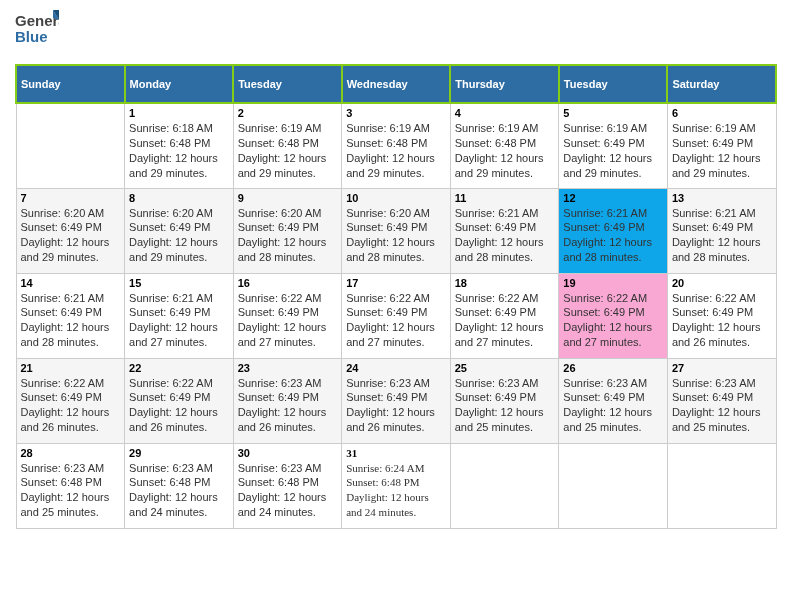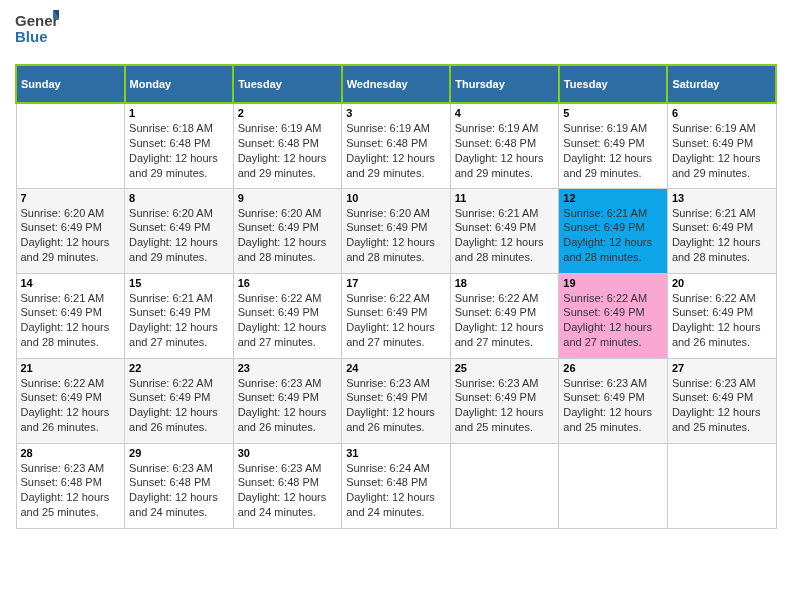--- a/index.html
+++ b/index.html
@@ -389,21 +389,21 @@
           </td>
           <td style="background-color: rgb(255, 255, 255);">
             <span class="day-num">30</span>
             <div class="day-info">
               <div>Sunrise: 6:23 AM</div>
               <div>Sunset: 6:48 PM</div>
               <div>Daylight: 12 hours</div>
               <div>and 24 minutes.</div>
             </div>
           </td>
-          <td style="background-color: rgb(255, 255, 255);">
+          <td style="background-color: rgb(255, 255, 255); font-family: Liberation Serif, serif;">
             <span class="day-num">31</span>
             <div class="day-info">
               <div>Sunrise: 6:24 AM</div>
               <div>Sunset: 6:48 PM</div>
               <div>Daylight: 12 hours</div>
               <div>and 24 minutes.</div>
             </div>
           </td>
           <td class="empty-cell"></td>
           <td class="empty-cell"></td>

